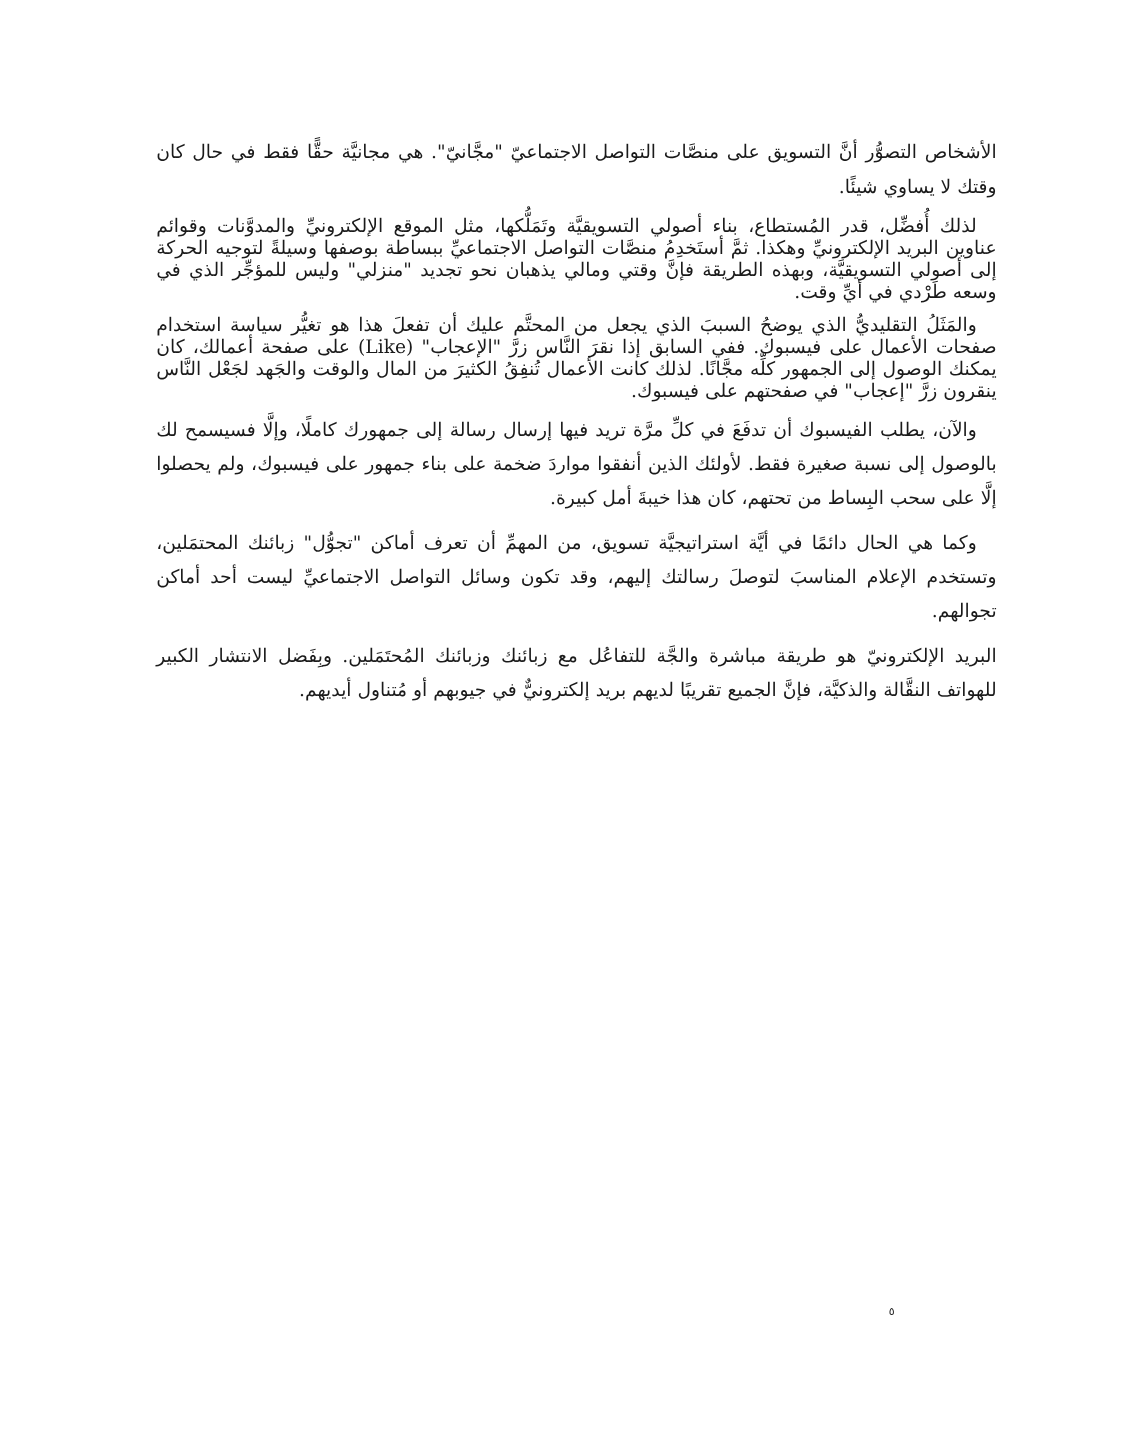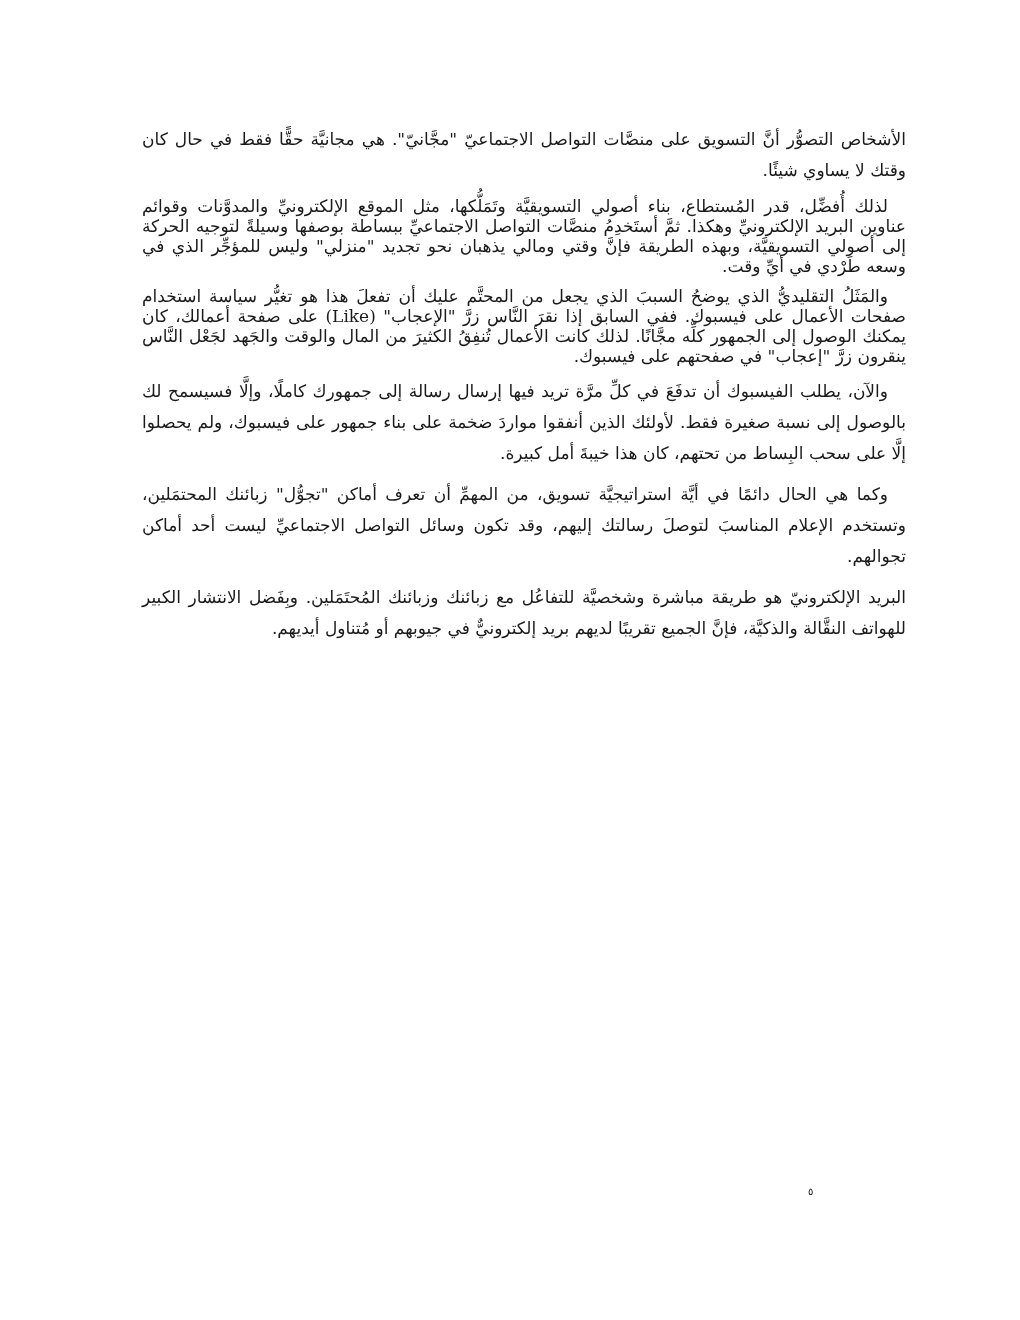--- a/index.html
+++ b/index.html
@@ -54,16 +54,16 @@
 </head>
 <body>
 
 <div class="page">
   <p class="para">الأشخاص التصوُّر أنَّ التسويق على منصَّات التواصل الاجتماعيّ "مجَّانيّ". هي مجانيَّة حقًّا فقط في حال كان وقتك لا يساوي شيئًا.</p>
   <p class="para indent p-loose">لذلك أُفضِّل، قدر المُستطاع، بناء أصولي التسويقيَّة وتَمَلُّكها، مثل الموقع الإلكترونيِّ والمدوَّنات وقوائم عناوين البريد الإلكترونيِّ وهكذا. ثمَّ أستَخدِمُ منصَّات التواصل الاجتماعيِّ ببساطة بوصفها وسيلةً لتوجيه الحركة إلى أصولي التسويقيَّة، وبهذه الطريقة فإنَّ وقتي ومالي يذهبان نحو تجديد "منزلي" وليس للمؤجِّر الذي في وسعه طَرْدي في أيِّ وقت.</p>
   <p class="para indent p-loose">والمَثَلُ التقليديُّ الذي يوضحُ السببَ الذي يجعل من المحتَّم عليك أن تفعلَ هذا هو تغيُّر سياسة استخدام صفحات الأعمال على فيسبوك. ففي السابق إذا نقرَ النَّاس زرَّ "الإعجاب" (Like) على صفحة أعمالك، كان يمكنك الوصول إلى الجمهور كلِّه مجَّانًا. لذلك كانت الأعمال تُنفِقُ الكثيرَ من المال والوقت والجَهد لجَعْل النَّاس ينقرون زرَّ "إعجاب" في صفحتهم على فيسبوك.</p>
   <p class="para indent">والآن، يطلب الفيسبوك أن تدفَعَ في كلِّ مرَّة تريد فيها إرسال رسالة إلى جمهورك كاملًا، وإلَّا فسيسمح لك بالوصول إلى نسبة صغيرة فقط. لأولئك الذين أنفقوا مواردَ ضخمة على بناء جمهور على فيسبوك، ولم يحصلوا إلَّا على سحب البِساط من تحتهم، كان هذا خيبةَ أمل كبيرة.</p>
   <p class="para indent">وكما هي الحال دائمًا في أيَّة استراتيجيَّة تسويق، من المهمِّ أن تعرف أماكن "تجوُّل" زبائنك المحتمَلين، وتستخدم الإعلام المناسبَ لتوصلَ رسالتك إليهم، وقد تكون وسائل التواصل الاجتماعيِّ ليست أحد أماكن تجوالهم.</p>
 
-  <p class="para">البريد الإلكترونيّ هو طريقة مباشرة وشخصيَّة للتفاعُل مع زبائنك وزبائنك المُحتَمَلين. وبِفَضل الانتشار الكبير للهواتف النقَّالة والذكيَّة، فإنَّ الجميع تقريبًا لديهم بريد إلكترونيٌّ في جيوبهم أو مُتناول أيديهم.</p>
+  <p class="para">البريد الإلكترونيّ هو طريقة مباشرة والجَّة للتفاعُل مع زبائنك وزبائنك المُحتَمَلين. وبِفَضل الانتشار الكبير للهواتف النقَّالة والذكيَّة، فإنَّ الجميع تقريبًا لديهم بريد إلكترونيٌّ في جيوبهم أو مُتناول أيديهم.</p>
 </div>
 
 <div class="page-number">٥</div>
 
 </body></html>

